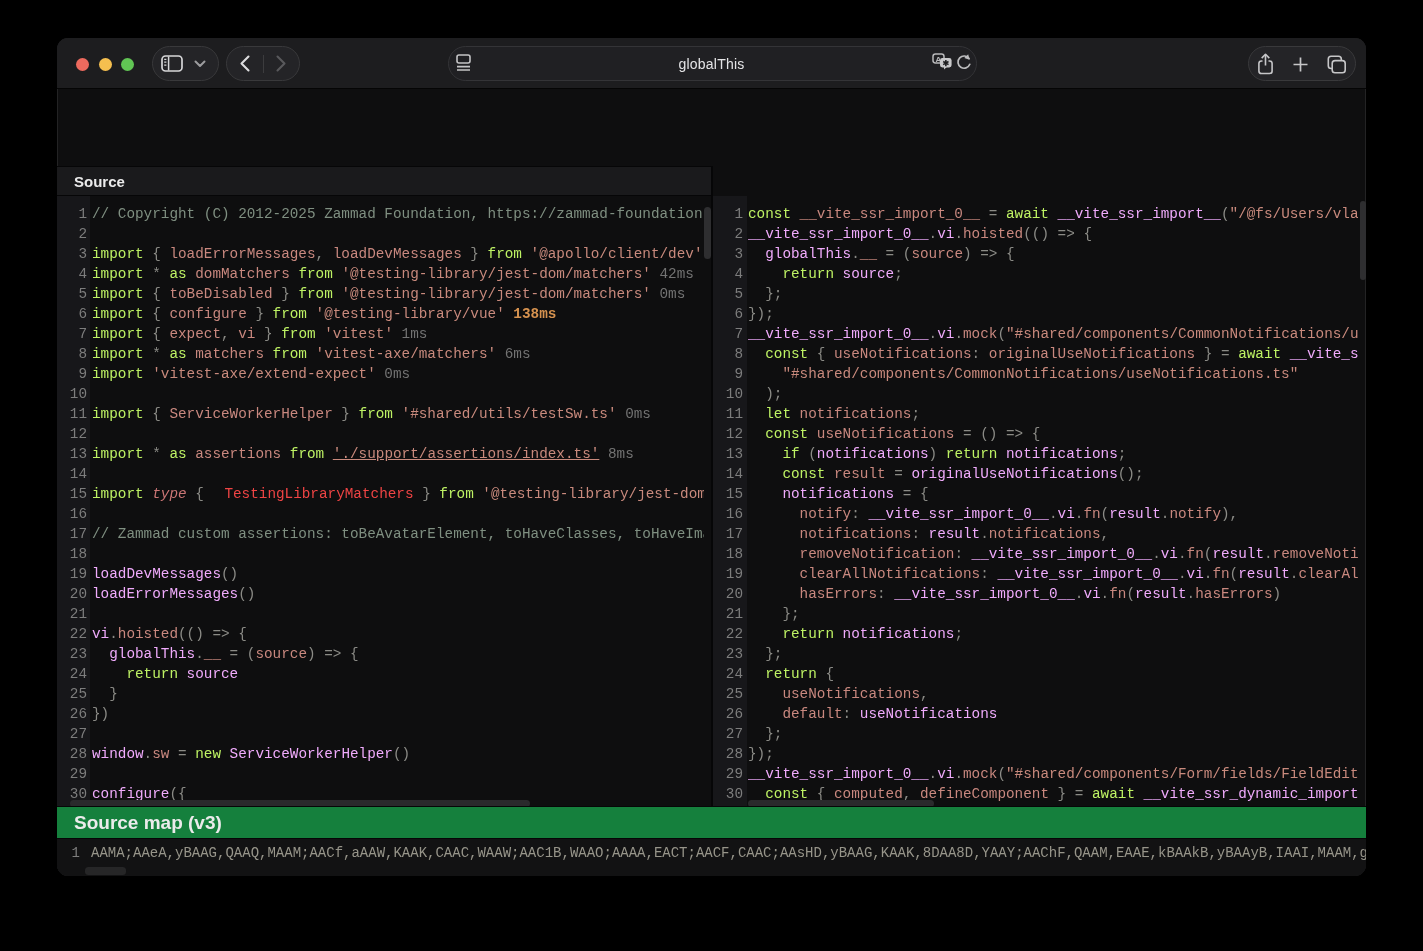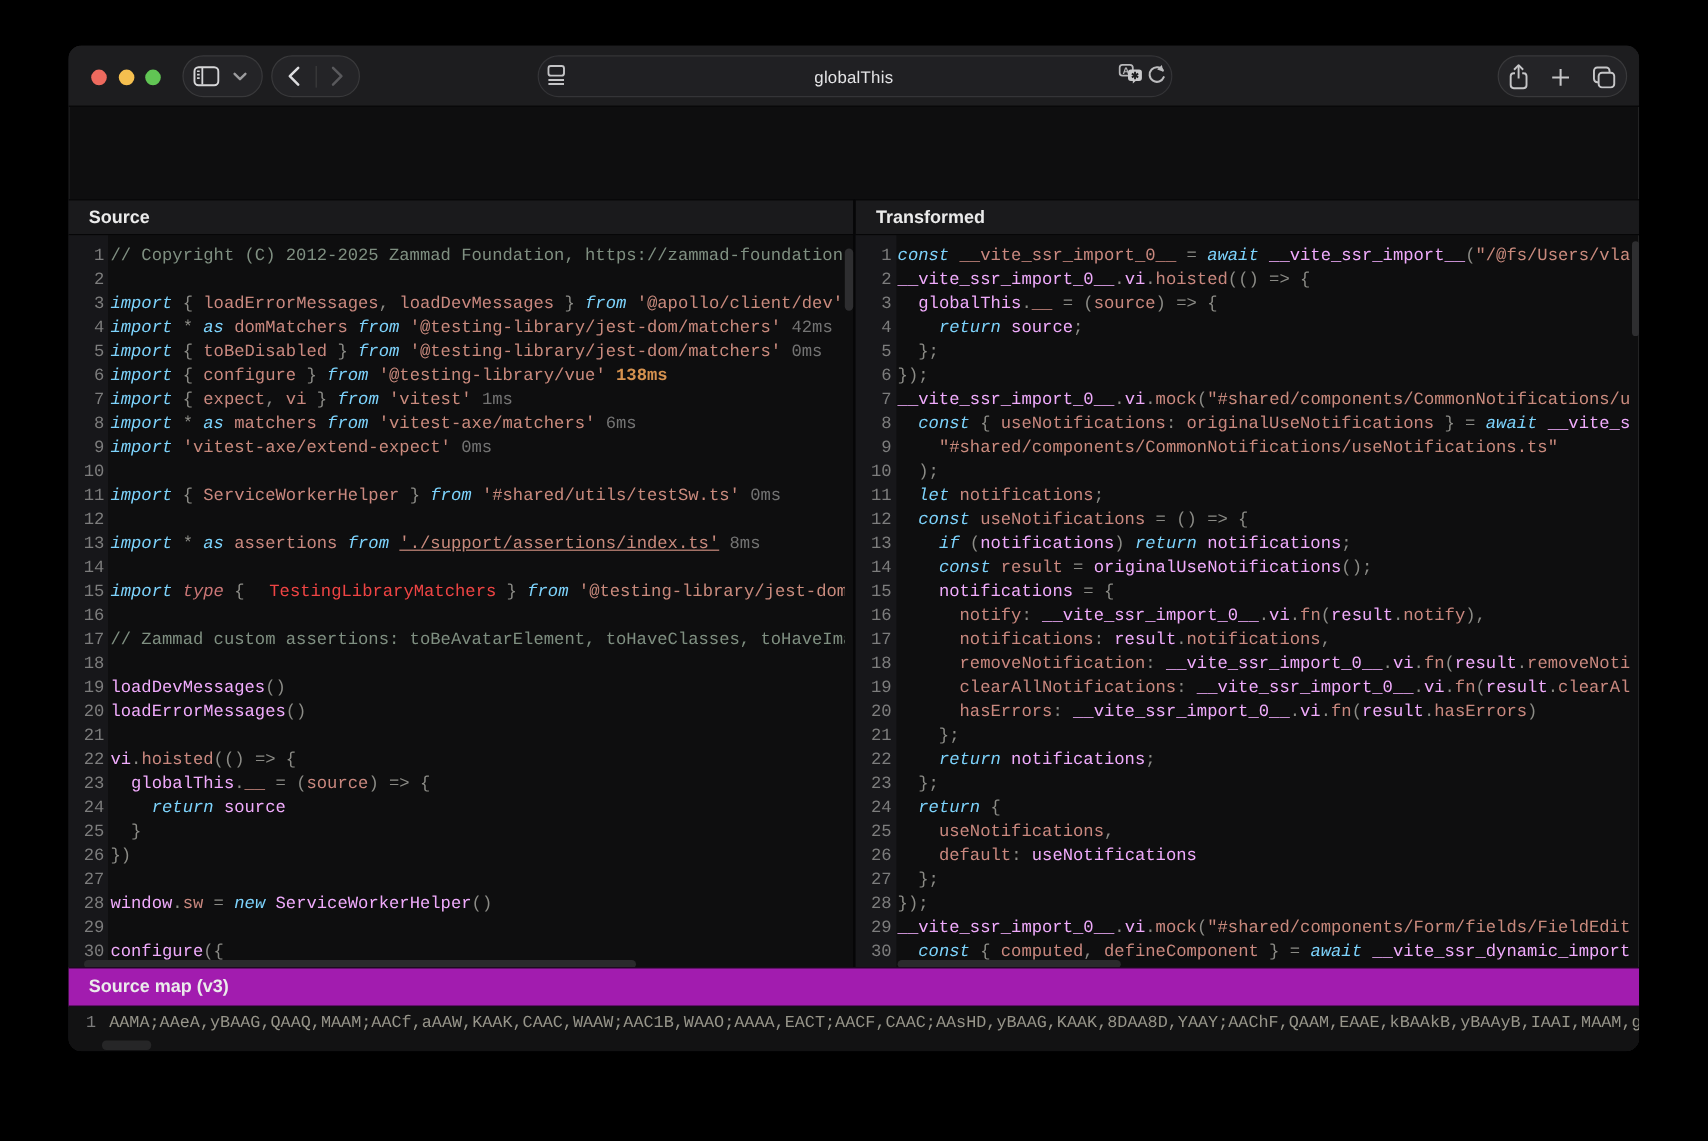--- a/index.html
+++ b/index.html
@@ -36,41 +36,41 @@
 .phead { position:absolute; top:128px; height:30px; background:#1a1a1c;
   border-top:1px solid #060607; border-bottom:1px solid #060607;
   font-size:15px; font-weight:bold; color:#ebebeb; line-height:29px; padding-left:17px; }
 .pane { position:absolute; top:158px; height:610px; overflow:hidden;
   font-family:"Liberation Mono",monospace; font-size:14.33px; line-height:20px;
   padding-top:8px; white-space:pre; }
 .row { height:20px; }
 .row b { display:inline-block; width:30px; text-align:right; font-weight:normal;
   color:#7d7d7d; margin-right:5px; }
 .code i { font-style:normal; }
-.code i.k{color:#7dd3fc;font-style:italic;}
+.code i.k{color:#bef264;}
 .code i.t{color:#cb7676;font-style:italic;}
 .code i.s{color:#c98a7d;}
 .code i.r{color:#c9887f;}
 .code i.y{color:#f0abfc;}
 .code i.w{color:#ef4444;margin-left:12px;}
 .code i.p{color:#8b8b86;}
 .code i.c{color:#7f8f81;}
 .code i.m{color:#737373;}
 .code i.M { color:#d6924f; font-weight:bold;font-family:Liberation Mono, monospace; }
 .code i.u { color:#c98a7d; text-decoration:underline; }
 .gut { position:absolute; top:158px; height:610px; width:33px; background:#17171a; }
 .divider { position:absolute; left:654px; top:128px; width:2px; height:640px; background:#060607; }
 
 
 .thumb { position:absolute; background:#2e2e30; border-radius:3.5px; }
 
 
-.smhead { position:absolute; left:0; top:768px; width:100%; height:33px; background:#a21caf;
+.smhead { position:absolute; left:0; top:768px; width:100%; height:33px; background:#15803d;
   border-top:1px solid #060607; border-bottom:1px solid #060607;
-  font-size:15px; font-weight:bold; color:#ebebeb; line-height:32px; padding-left:17px; }
+  font-size:19px; font-weight:bold; color:#ebebeb; line-height:32px; padding-left:17px; }
 .smbody { position:absolute; left:0; top:801px; width:100%; height:37px; background:#121213;
   font-family:"Liberation Mono",monospace; font-size:14px; line-height:20px;
   padding-top:4px; white-space:pre; overflow:hidden; }
 .smbody b { display:inline-block; width:23px; text-align:right; font-weight:normal;
   color:#7d7d7d; margin-right:11px; }
 .smbody span { color:#97958a; }
 svg { display:block; }
 </style></head>
 <body>
 <div class="win">
@@ -131,21 +131,20 @@
       <line x1="0.5" y1="7.5" x2="14.5" y2="7.5" stroke="#c6c6c8" stroke-width="1.7"></line>
     </svg>
     <svg style="position:absolute; left:1270px; top:17px;" width="20" height="19" viewBox="0 0 20 19">
       <rect x="1.3" y="1.3" width="13" height="12.2" rx="2.8" fill="none" stroke="#c6c6c8" stroke-width="1.6"></rect>
       <rect x="5.2" y="5.6" width="13" height="12.2" rx="2.8" fill="#232326" stroke="#c6c6c8" stroke-width="1.6"></rect>
     </svg>
   </div>
 
 
   <div class="phead" style="left:0; width:654px;">Source</div>
-  <div class="phead" style="left:656px; width:653px;">Transformed</div>
   <div class="divider"></div>
 
   <div class="gut" style="left:0;"></div>
   <div class="gut" style="left:656px; width:34px;"></div>
   <div class="gut" style="left:0; top:801px; height:37px; width:30px; background:#17171a;"></div>
   <div class="pane code" style="left:0; width:647px;"><div class="row"><b>1</b><span><i class="c">// Copyright (C) 2012-2025 Zammad Foundation, https://zammad-foundation.org/</i></span></div><div class="row"><b>2</b><span></span></div><div class="row"><b>3</b><span><i class="k">import</i><i class="p"> { </i><i class="r">loadErrorMessages</i><i class="p">, </i><i class="r">loadDevMessages</i><i class="p"> } </i><i class="k">from</i><i class="s"> '@apollo/client/dev'</i></span></div><div class="row"><b>4</b><span><i class="k">import</i><i class="p"> * </i><i class="k">as</i><i class="r"> domMatchers </i><i class="k">from</i><i class="s"> '@testing-library/jest-dom/matchers'</i><i class="m"> 42ms</i></span></div><div class="row"><b>5</b><span><i class="k">import</i><i class="p"> { </i><i class="r">toBeDisabled</i><i class="p"> } </i><i class="k">from</i><i class="s"> '@testing-library/jest-dom/matchers'</i><i class="m"> 0ms</i></span></div><div class="row"><b>6</b><span><i class="k">import</i><i class="p"> { </i><i class="r">configure</i><i class="p"> } </i><i class="k">from</i><i class="s"> '@testing-library/vue'</i><i class="M"> 138ms</i></span></div><div class="row"><b>7</b><span><i class="k">import</i><i class="p"> { </i><i class="r">expect</i><i class="p">, </i><i class="r">vi</i><i class="p"> } </i><i class="k">from</i><i class="s"> 'vitest'</i><i class="m"> 1ms</i></span></div><div class="row"><b>8</b><span><i class="k">import</i><i class="p"> * </i><i class="k">as</i><i class="r"> matchers </i><i class="k">from</i><i class="s"> 'vitest-axe/matchers'</i><i class="m"> 6ms</i></span></div><div class="row"><b>9</b><span><i class="k">import</i><i class="s"> 'vitest-axe/extend-expect'</i><i class="m"> 0ms</i></span></div><div class="row"><b>10</b><span></span></div><div class="row"><b>11</b><span><i class="k">import</i><i class="p"> { </i><i class="r">ServiceWorkerHelper</i><i class="p"> } </i><i class="k">from</i><i class="s"> '#shared/utils/testSw.ts'</i><i class="m"> 0ms</i></span></div><div class="row"><b>12</b><span></span></div><div class="row"><b>13</b><span><i class="k">import</i><i class="p"> * </i><i class="k">as</i><i class="r"> assertions </i><i class="k">from</i><i class="p"> </i><i class="u">'./support/assertions/index.ts'</i><i class="m"> 8ms</i></span></div><div class="row"><b>14</b><span></span></div><div class="row"><b>15</b><span><i class="k">import</i><i class="t"> type</i><i class="p"> { </i><i class="w">TestingLibraryMatchers</i><i class="p"> } </i><i class="k">from</i><i class="s"> '@testing-library/jest-dom/matchers'</i></span></div><div class="row"><b>16</b><span></span></div><div class="row"><b>17</b><span><i class="c">// Zammad custom assertions: toBeAvatarElement, toHaveClasses, toHaveImageLoaded</i></span></div><div class="row"><b>18</b><span></span></div><div class="row"><b>19</b><span><i class="y">loadDevMessages</i><i class="p">()</i></span></div><div class="row"><b>20</b><span><i class="y">loadErrorMessages</i><i class="p">()</i></span></div><div class="row"><b>21</b><span></span></div><div class="row"><b>22</b><span><i class="y">vi</i><i class="p">.</i><i class="r">hoisted</i><i class="p">(() =&gt; {</i></span></div><div class="row"><b>23</b><span><i class="p">  </i><i class="y">globalThis</i><i class="p">.</i><i class="r">__</i><i class="p"> = (</i><i class="r">source</i><i class="p">) =&gt; {</i></span></div><div class="row"><b>24</b><span><i class="p">    </i><i class="k">return</i><i class="y"> source</i></span></div><div class="row"><b>25</b><span><i class="p">  }</i></span></div><div class="row"><b>26</b><span><i class="p">})</i></span></div><div class="row"><b>27</b><span></span></div><div class="row"><b>28</b><span><i class="y">window</i><i class="p">.</i><i class="r">sw</i><i class="p"> = </i><i class="k">new</i><i class="y"> ServiceWorkerHelper</i><i class="p">()</i></span></div><div class="row"><b>29</b><span></span></div><div class="row"><b>30</b><span><i class="y">configure</i><i class="p">({</i></span></div></div>
   <div class="pane code" style="left:656px; width:645px;"><div class="row"><b>1</b><span><i class="k">const</i><i class="r"> __vite_ssr_import_0__</i><i class="p"> = </i><i class="k">await</i><i class="y"> __vite_ssr_import__</i><i class="p">(</i><i class="s">"/@fs/Users/vladimir/Projects/zammad/node_modules/vitest/dist/index.js"</i></span></div><div class="row"><b>2</b><span><i class="y">__vite_ssr_import_0__</i><i class="p">.</i><i class="y">vi</i><i class="p">.</i><i class="r">hoisted</i><i class="p">(() =&gt; {</i></span></div><div class="row"><b>3</b><span><i class="p">  </i><i class="y">globalThis</i><i class="p">.</i><i class="r">__</i><i class="p"> = (</i><i class="r">source</i><i class="p">) =&gt; {</i></span></div><div class="row"><b>4</b><span><i class="p">    </i><i class="k">return</i><i class="y"> source</i><i class="p">;</i></span></div><div class="row"><b>5</b><span><i class="p">  };</i></span></div><div class="row"><b>6</b><span><i class="p">});</i></span></div><div class="row"><b>7</b><span><i class="y">__vite_ssr_import_0__</i><i class="p">.</i><i class="y">vi</i><i class="p">.</i><i class="r">mock</i><i class="p">(</i><i class="s">"#shared/components/CommonNotifications/useNotifications.ts"</i></span></div><div class="row"><b>8</b><span><i class="p">  </i><i class="k">const</i><i class="p"> { </i><i class="r">useNotifications</i><i class="p">: </i><i class="r">originalUseNotifications</i><i class="p"> } = </i><i class="k">await</i><i class="y"> __vite_ssr_import_0__</i></span></div><div class="row"><b>9</b><span><i class="p">    </i><i class="s">"#shared/components/CommonNotifications/useNotifications.ts"</i></span></div><div class="row"><b>10</b><span><i class="p">  );</i></span></div><div class="row"><b>11</b><span><i class="p">  </i><i class="k">let</i><i class="r"> notifications</i><i class="p">;</i></span></div><div class="row"><b>12</b><span><i class="p">  </i><i class="k">const</i><i class="r"> useNotifications</i><i class="p"> = () =&gt; {</i></span></div><div class="row"><b>13</b><span><i class="p">    </i><i class="k">if</i><i class="p"> (</i><i class="y">notifications</i><i class="p">) </i><i class="k">return</i><i class="y"> notifications</i><i class="p">;</i></span></div><div class="row"><b>14</b><span><i class="p">    </i><i class="k">const</i><i class="r"> result</i><i class="p"> = </i><i class="y">originalUseNotifications</i><i class="p">();</i></span></div><div class="row"><b>15</b><span><i class="p">    </i><i class="y">notifications</i><i class="p"> = {</i></span></div><div class="row"><b>16</b><span><i class="p">      </i><i class="r">notify</i><i class="p">: </i><i class="y">__vite_ssr_import_0__</i><i class="p">.</i><i class="y">vi</i><i class="p">.</i><i class="r">fn</i><i class="p">(</i><i class="y">result</i><i class="p">.</i><i class="r">notify</i><i class="p">),</i></span></div><div class="row"><b>17</b><span><i class="p">      </i><i class="r">notifications</i><i class="p">: </i><i class="y">result</i><i class="p">.</i><i class="r">notifications</i><i class="p">,</i></span></div><div class="row"><b>18</b><span><i class="p">      </i><i class="r">removeNotification</i><i class="p">: </i><i class="y">__vite_ssr_import_0__</i><i class="p">.</i><i class="y">vi</i><i class="p">.</i><i class="r">fn</i><i class="p">(</i><i class="y">result</i><i class="p">.</i><i class="r">removeNotification</i></span></div><div class="row"><b>19</b><span><i class="p">      </i><i class="r">clearAllNotifications</i><i class="p">: </i><i class="y">__vite_ssr_import_0__</i><i class="p">.</i><i class="y">vi</i><i class="p">.</i><i class="r">fn</i><i class="p">(</i><i class="y">result</i><i class="p">.</i><i class="r">clearAllNotifications</i></span></div><div class="row"><b>20</b><span><i class="p">      </i><i class="r">hasErrors</i><i class="p">: </i><i class="y">__vite_ssr_import_0__</i><i class="p">.</i><i class="y">vi</i><i class="p">.</i><i class="r">fn</i><i class="p">(</i><i class="y">result</i><i class="p">.</i><i class="r">hasErrors</i><i class="p">)</i></span></div><div class="row"><b>21</b><span><i class="p">    };</i></span></div><div class="row"><b>22</b><span><i class="p">    </i><i class="k">return</i><i class="y"> notifications</i><i class="p">;</i></span></div><div class="row"><b>23</b><span><i class="p">  };</i></span></div><div class="row"><b>24</b><span><i class="p">  </i><i class="k">return</i><i class="p"> {</i></span></div><div class="row"><b>25</b><span><i class="p">    </i><i class="r">useNotifications</i><i class="p">,</i></span></div><div class="row"><b>26</b><span><i class="p">    </i><i class="r">default</i><i class="p">: </i><i class="y">useNotifications</i></span></div><div class="row"><b>27</b><span><i class="p">  };</i></span></div><div class="row"><b>28</b><span><i class="p">});</i></span></div><div class="row"><b>29</b><span><i class="y">__vite_ssr_import_0__</i><i class="p">.</i><i class="y">vi</i><i class="p">.</i><i class="r">mock</i><i class="p">(</i><i class="s">"#shared/components/Form/fields/FieldEditor/FieldEditorSuggestion</i></span></div><div class="row"><b>30</b><span><i class="p">  </i><i class="k">const</i><i class="p"> { </i><i class="r">computed</i><i class="p">, </i><i class="r">defineComponent</i><i class="p"> } = </i><i class="k">await</i><i class="y"> __vite_ssr_dynamic_import__</i></span></div></div>
 
   <div class="thumb" style="left:647px; top:169px; width:7px; height:52px;"></div>
   <div class="thumb" style="left:1303px; top:163px; width:6px; height:79px;"></div>

